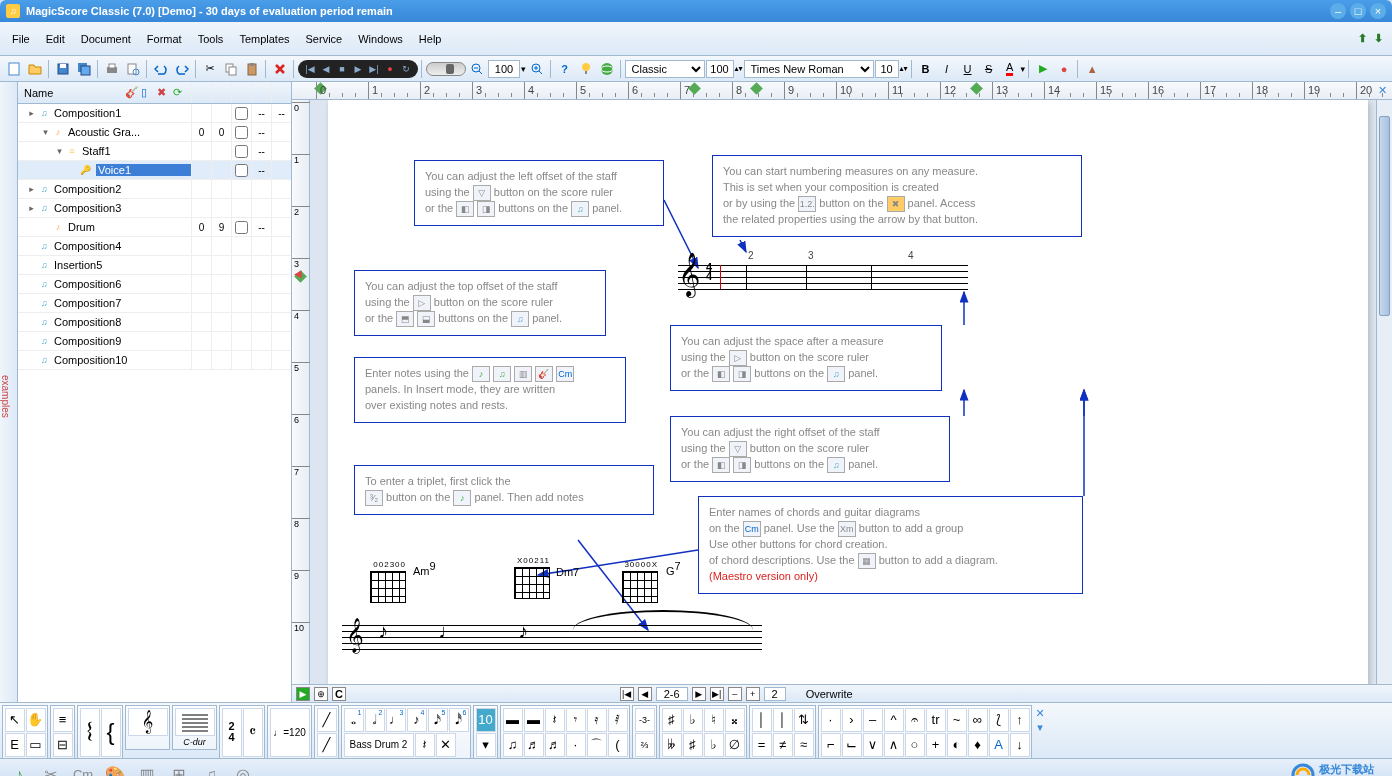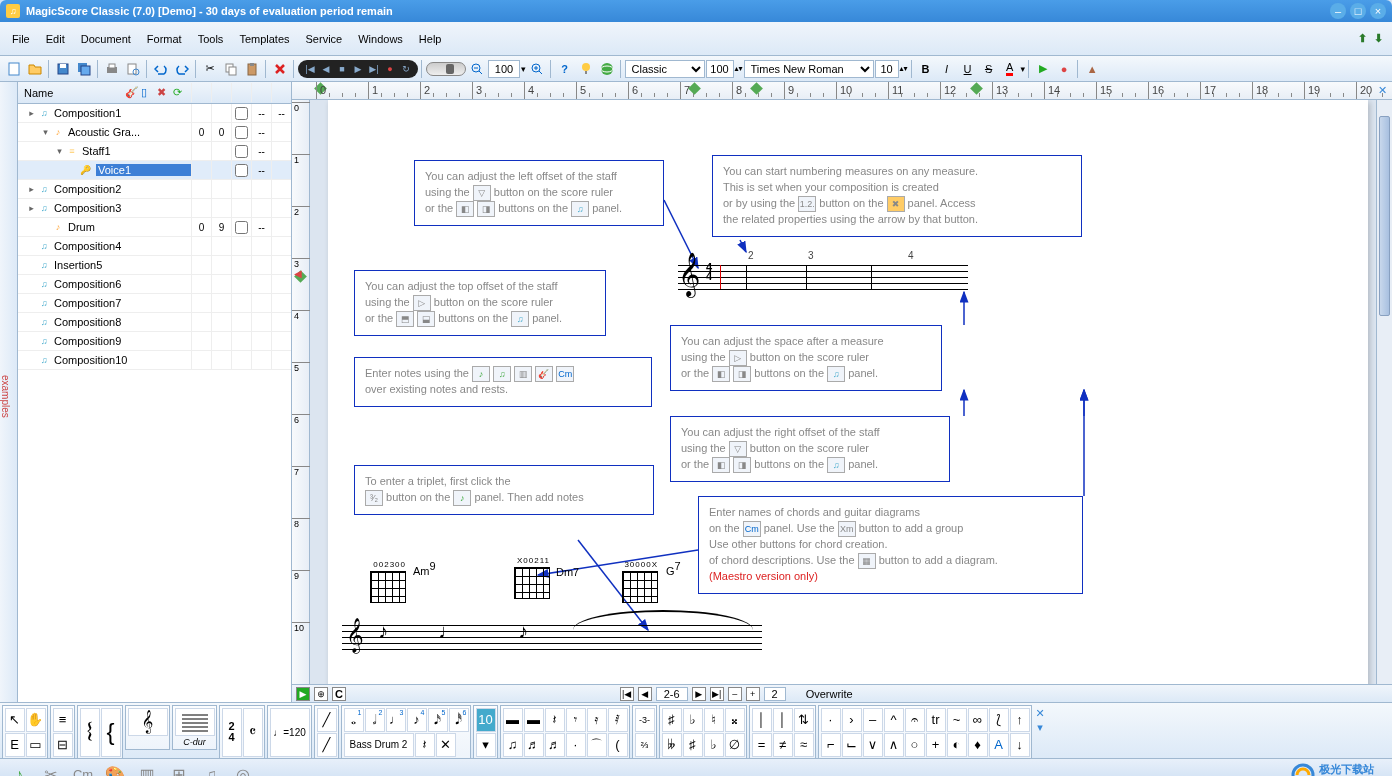--- a/index.html
+++ b/index.html
@@ -614,22 +614,23 @@
             <div><span>using the </span><span class="inline-icon">▷</span><span> button on the score ruler</span></div>
             <div><span>or the </span><span class="inline-icon">⬒</span> <span class="inline-icon">⬓</span><span> buttons on the </span><span class="inline-icon" style="color:#4ac">♫</span><span> panel.</span></div>
           </div>
 
           <div class="help-box" style="left:342px; top:225px; width:272px">
             <div>You can adjust the space after a measure</div>
             <div><span>using the </span><span class="inline-icon">▷</span><span> button on the score ruler</span></div>
             <div><span>or the </span><span class="inline-icon">◧</span> <span class="inline-icon">◨</span><span> buttons on the </span><span class="inline-icon" style="color:#4ac">♫</span><span> panel.</span></div>
           </div>
 
-          <div class="help-box" style="left:26px; top:257px; width:298px">
+          <div class="help-box" style="left:26px; top:257px; width:272px">
             <div><span>Enter notes using the</span> <span class="inline-icon" style="color:#4a4">♪</span> <span class="inline-icon" style="color:#4a4">♫</span> <span class="inline-icon">▥</span> <span class="inline-icon">🎸</span> <span class="inline-icon" style="color:#06c">Cm</span></div>
+            <div>panels. In Insert mode, they are written</div>
             <div>over existing notes and rests.</div>
           </div>
 
           <div class="help-box" style="left:342px; top:316px; width:280px">
             <div>You can adjust the right offset of the staff</div>
             <div><span>using the </span><span class="inline-icon">▽</span><span> button on the score ruler</span></div>
             <div><span>or the </span><span class="inline-icon">◧</span> <span class="inline-icon">◨</span><span> buttons on the </span><span class="inline-icon" style="color:#4ac">♫</span><span> panel.</span></div>
           </div>
 
           <div class="help-box" style="left:26px; top:365px; width:300px">

